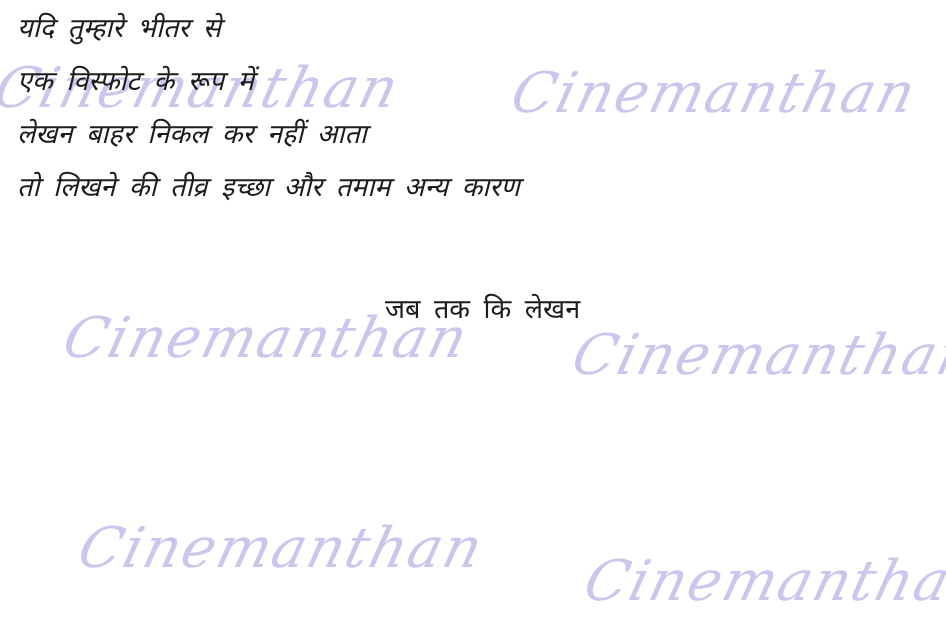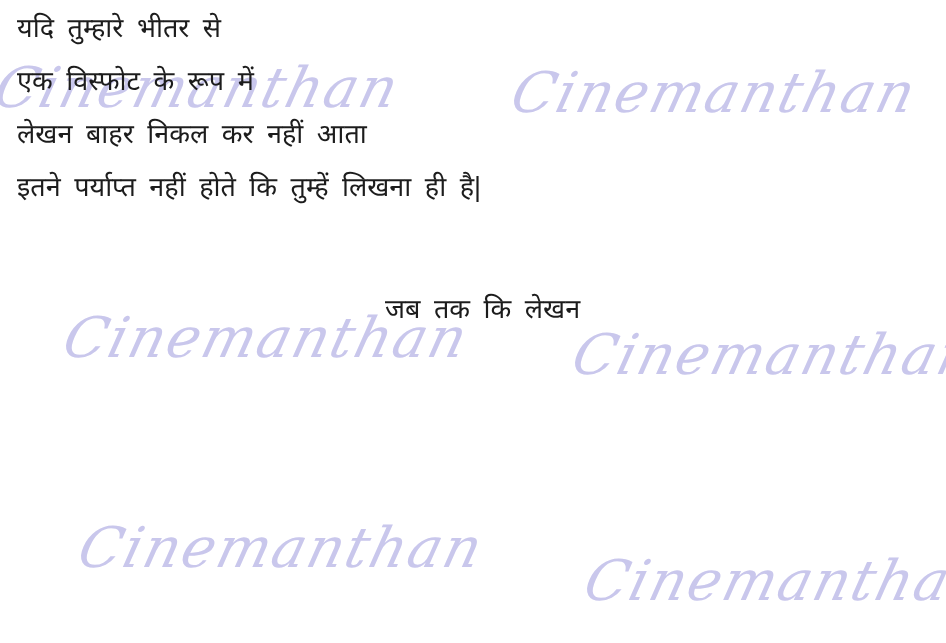--- a/index.html
+++ b/index.html
@@ -55,24 +55,24 @@
 
 <div class="page">
 
   <span class="wm" style="left: -12px; top: 55px; color: rgb(201, 199, 236);">Cinemanthan</span>
   <span class="wm" style="left: 505px; top: 60px; color: rgb(201, 199, 236);">Cinemanthan</span>
   <span class="wm" style="left: 57px; top: 305px; color: rgb(201, 199, 236);">Cinemanthan</span>
   <span class="wm" style="left: 566px; top: 322px; color: rgb(201, 199, 236);">Cinemanthan</span>
   <span class="wm" style="left: 72px; top: 515px; color: rgb(201, 199, 236);">Cinemanthan</span>
   <span class="wm" style="left: 578px; top: 548px; color: rgb(201, 199, 236);">Cinemanthan</span>
 
-  <div class="stanza" id="stanza1" style="color: rgb(28, 28, 28);">
+  <div class="stanza" id="stanza1" style="color: rgb(28, 28, 28); font-style: italic;">
     <div class="line">यदि तुम्हारे भीतर से</div>
     <div class="line">एक विस्फोट के रूप में</div>
     <div class="line">लेखन बाहर निकल कर नहीं आता</div>
-    <div class="line">इतने पर्याप्त नहीं होते कि तुम्हें लिखना ही है|</div>
+    <div class="line">तो लिखने की तीव्र इच्छा और तमाम अन्य कारण</div>
   </div>
 
   <div class="stanza" id="stanza2" style="color: rgb(28, 28, 28);">
     <div class="line">जब तक कि लेखन</div>
   </div>
 
 </div>
 
 </body></html>

